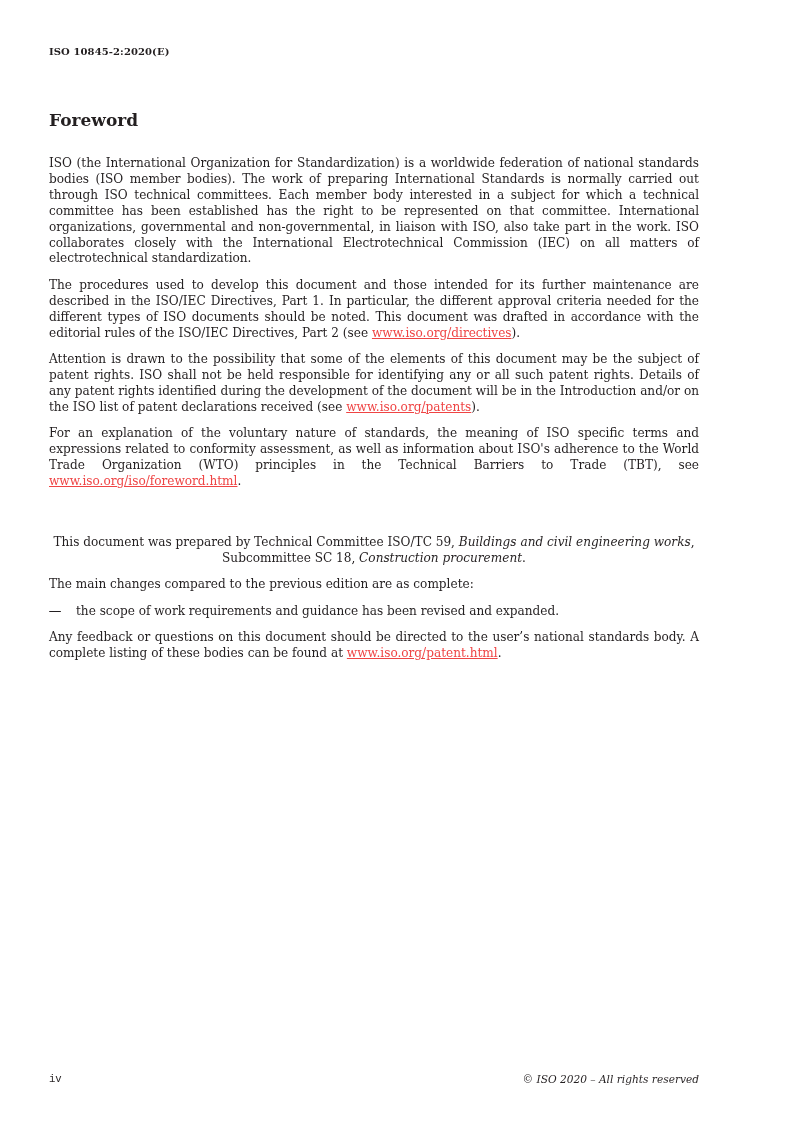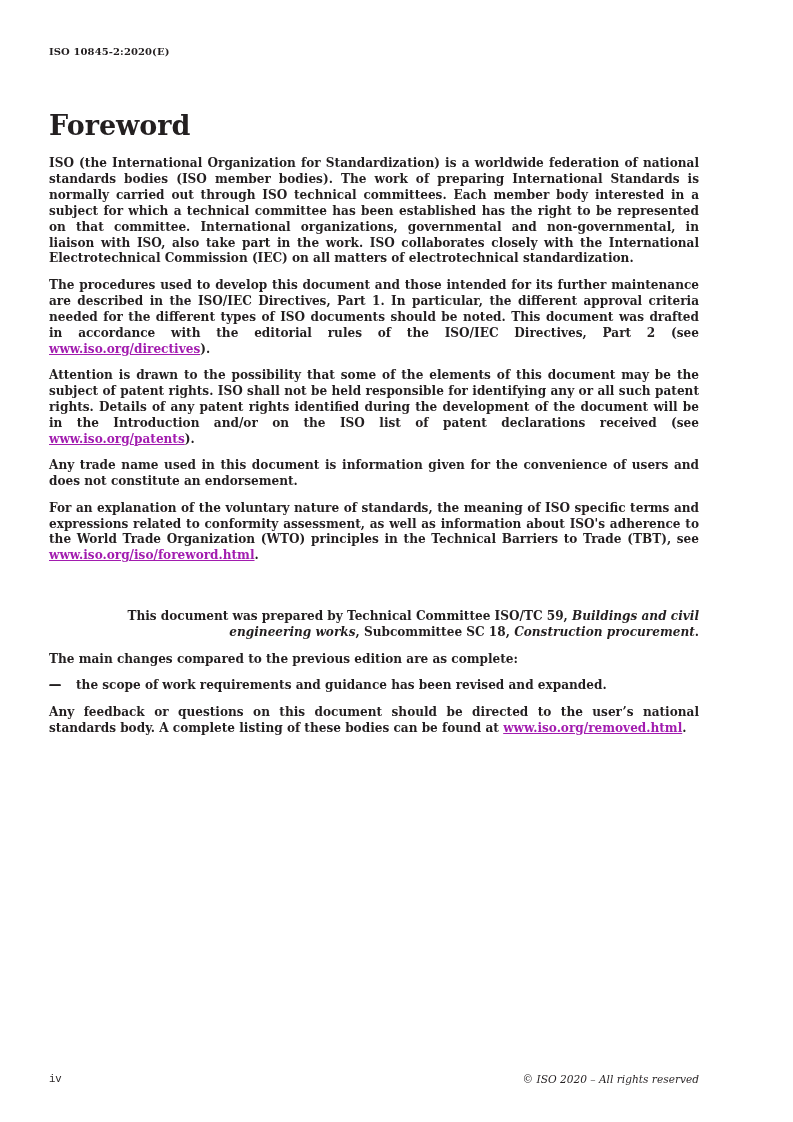--- a/index.html
+++ b/index.html
@@ -1,24 +1,24 @@
 <!DOCTYPE html>
 <html><head>
   <meta charset="utf-8">
   <style>
     html, body { margin: 0; padding: 0; background: #ffffff; }
     body { width: 793px; height: 1122px; position: relative; overflow: hidden; }
     .page { position: absolute; left: 49px; top: 0; width: 650px; color: #231f20;
       font-family: "DejaVu Serif", "Liberation Serif", serif; }
     .doc-id { position: absolute; top: 46px; left: 0; font-weight: bold; font-size: 10px; letter-spacing: 0.1px; white-space: nowrap; }
-    .title { position: absolute; top: 110px; left: 0; font-weight: bold; font-size: 27px; margin: 0; letter-spacing: 0; text-align: right; }
-    .body-text { position: absolute; top: 156px; left: 0; width: 650px; font-size: 12.1px; line-height: 15.9px; font-weight: bold; }
+    .title { position: absolute; top: 110px; left: 0; font-weight: bold; font-size: 17px; margin: 0; letter-spacing: 0; text-align: right; }
+    .body-text { position: absolute; top: 156px; left: 0; width: 650px; font-size: 12.1px; line-height: 15.9px; }
     .body-text p { margin: 0 0 10.6px 0; text-align: justify; }
-    .body-text p.nojust { text-align: right; margin-top: 45px; }
-    a, .link { color: #a21caf; text-decoration: underline; }
+    .body-text p.nojust { text-align: center; margin-top: 45px; }
+    a, .link { color: #ef4444; text-decoration: underline; }
     .list { margin: 0; padding: 0; list-style: none; }
     .list li { position: relative; padding-left: 27px; margin: 0 0 10.6px 0; }
     .list li .dash { position: absolute; left: 0; top: 0; }
     .footer { position: absolute; top: 1073px; left: 0; width: 650px; font-size: 10.6px; }
     .footer .page-num { position: absolute; left: 0; top: 0; font-family: Liberation Mono, monospace; }
     .footer .copyright { position: absolute; right: 0; top: 0; white-space: nowrap; font-style: italic; }
     em { font-style: italic; }
   </style>
 </head>
 <body>
@@ -28,35 +28,34 @@
 
   <h1 class="title">Foreword</h1>
 
   <div class="body-text">
     <p>ISO (the International Organization for Standardization) is a worldwide federation of national standards bodies (ISO member bodies). The work of preparing International Standards is normally carried out through ISO technical committees. Each member body interested in a subject for which a technical committee has been established has the right to be represented on that committee. International organizations, governmental and non-governmental, in liaison with ISO, also take part in the work. ISO collaborates closely with the International Electrotechnical Commission (IEC) on all matters of electrotechnical standardization.</p>
 
     <p><span>The procedures used to develop this document and those intended for its further maintenance are described in the ISO/IEC Directives, Part 1. In particular, the different approval criteria needed for the different types of ISO documents should be noted. This document was drafted in accordance with the editorial rules of the ISO/IEC Directives, Part 2 (see </span><a class="link">www.iso.org/directives</a><span>).</span></p>
 
     <p><span>Attention is drawn to the possibility that some of the elements of this document may be the subject of patent rights. ISO shall not be held responsible for identifying any or all such patent rights. Details of any patent rights identified during the development of the document will be in the Introduction and/or on the ISO list of patent declarations received (see </span><a class="link">www.iso.org/patents</a><span>).</span></p>
 
-    <p>Any trade name used in this document is information given for the convenience of users and does not constitute an endorsement.</p>
 
     <p><span>For an explanation of the voluntary nature of standards, the meaning of ISO specific terms and expressions related to conformity assessment, as well as information about ISO's adherence to the World Trade Organization (WTO) principles in the Technical Barriers to Trade (TBT), see </span><a class="link">www.iso.org/iso/foreword.html</a><span>.</span></p>
 
     <p class="nojust"><span>This document was prepared by Technical Committee ISO/TC 59, </span><em>Buildings and civil engineering works</em><span>, Subcommittee SC 18, </span><em>Construction procurement</em><span>.</span></p>
 
 
     <p>The main changes compared to the previous edition are as complete:</p>
 
     <ul class="list">
       <li><span class="dash">—</span></li>
       <li><span class="dash">—</span></li>
       <li><span class="dash">—</span><span>the scope of work requirements and guidance has been revised and expanded.</span></li>
     </ul>
 
-    <p><span>Any feedback or questions on this document should be directed to the user’s national standards body. A complete listing of these bodies can be found at </span><a class="link">www.iso.org/removed.html</a><span>.</span></p>
+    <p><span>Any feedback or questions on this document should be directed to the user’s national standards body. A complete listing of these bodies can be found at </span><a class="link">www.iso.org/patent.html</a><span>.</span></p>
   </div>
 
   <div class="footer">
     <span class="page-num">iv</span>
     <span class="copyright">© ISO 2020 – All rights reserved</span>
   </div>
 </div>
 
 </body></html>

